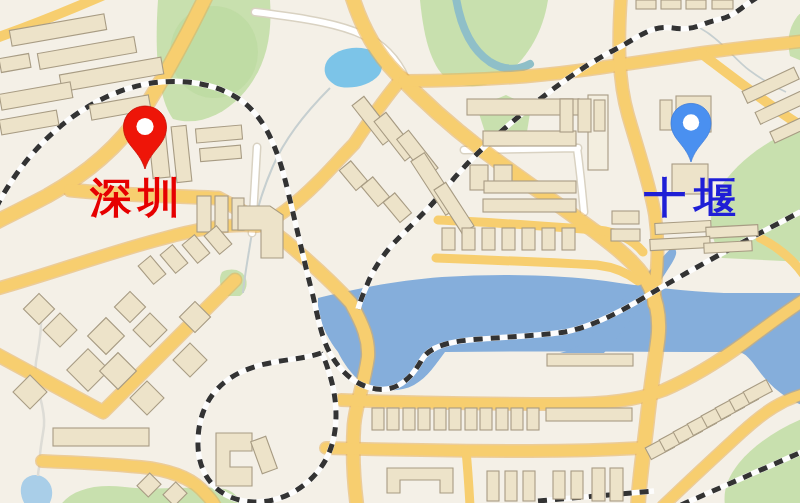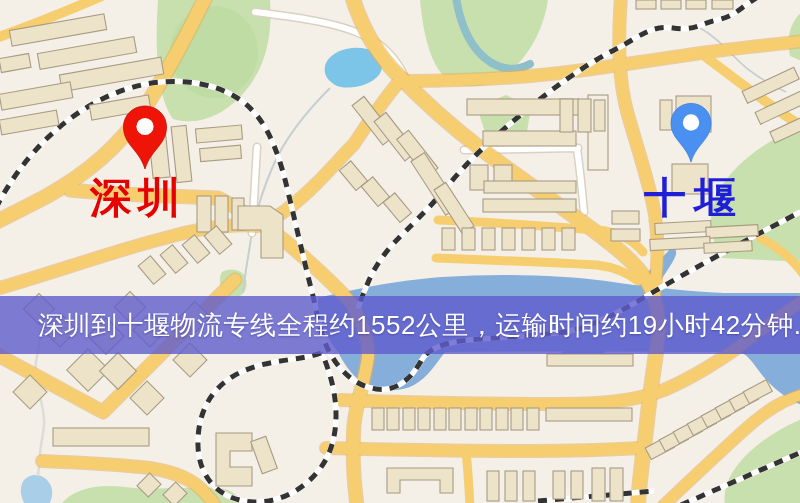--- a/index.html
+++ b/index.html
@@ -257,17 +257,14 @@
       <g transform="translate(691,162) scale(0.93)">
         <path fill="#4A90F0" stroke="#3B7AD8" stroke-width="0.8" d="M0,0 C-3.5,-11 -9,-16.5 -14,-23 C-19.5,-30 -21.5,-35.5 -21.5,-42 C-21.5,-54 -11.8,-63 0,-63 C11.8,-63 21.5,-54 21.5,-42 C21.5,-35.5 19.5,-30 14,-23 C9,-16.5 3.5,-11 0,0 Z"></path>
         <circle cx="0" cy="-42.5" r="8.8" fill="#FFFFFF"></circle>
       </g>
     </g>
   </svg>
 
   <div class="city-label label-origin">深圳</div>
   <div class="city-label label-dest">十堰</div>
 
-  <div class="banner">
-    <span>深圳到十堰物流专线全程约1552公里，运输时间约19小时42分钟.</span>
-  </div>
 
 </div>
 
 </body></html>

